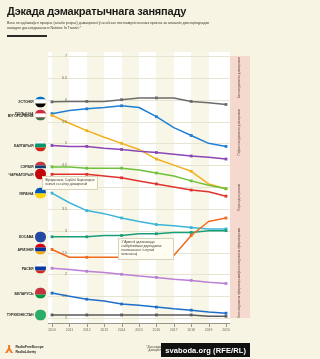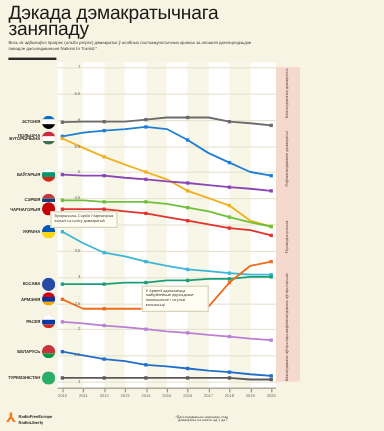--- a/index.html
+++ b/index.html
@@ -8,21 +8,21 @@
     background:#f7f4e3;
     font-family:"Liberation Sans","DejaVu Sans",sans-serif;
     position:relative;
     color:#23211c;
   }
   #infographic{position:relative;width:250px;height:359px;}
 
   
   .hdr{padding:5px 7px 0 7px;}
   .hdr-title{
-    font-size:16px;font-weight:400;line-height:13px;
+    font-size:11px;font-weight:700;line-height:13px;
     color:#1b1a16;letter-spacing:-0.2px;
   }
   .hdr-sub{
     margin-top:3px;font-size:3.6px;line-height:4.8px;
     color:#3a372f;max-width:215px;
   }
   .hdr-rule{
     margin-top:4px;width:40px;height:2.5px;background:#2b2a26;
   }
 
@@ -379,15 +379,16 @@
 
   <div class="footer">
     <div class="logo">
       <div class="logo-mark">⅄</div>
       <div>
         <div class="logo-txt">RadioFreeEurope</div>
         <div class="logo-txt">RadioLiberty</div>
       </div>
     </div>
     <div class="foot-note">*Дасьледаваньне ацэньвае стан дэмакратыі па шкале ад 1 да 7</div>
+    <div class="wm">svaboda.org (RFE/RL)</div>
   </div>
 
 </div>
 
 </body></html>

